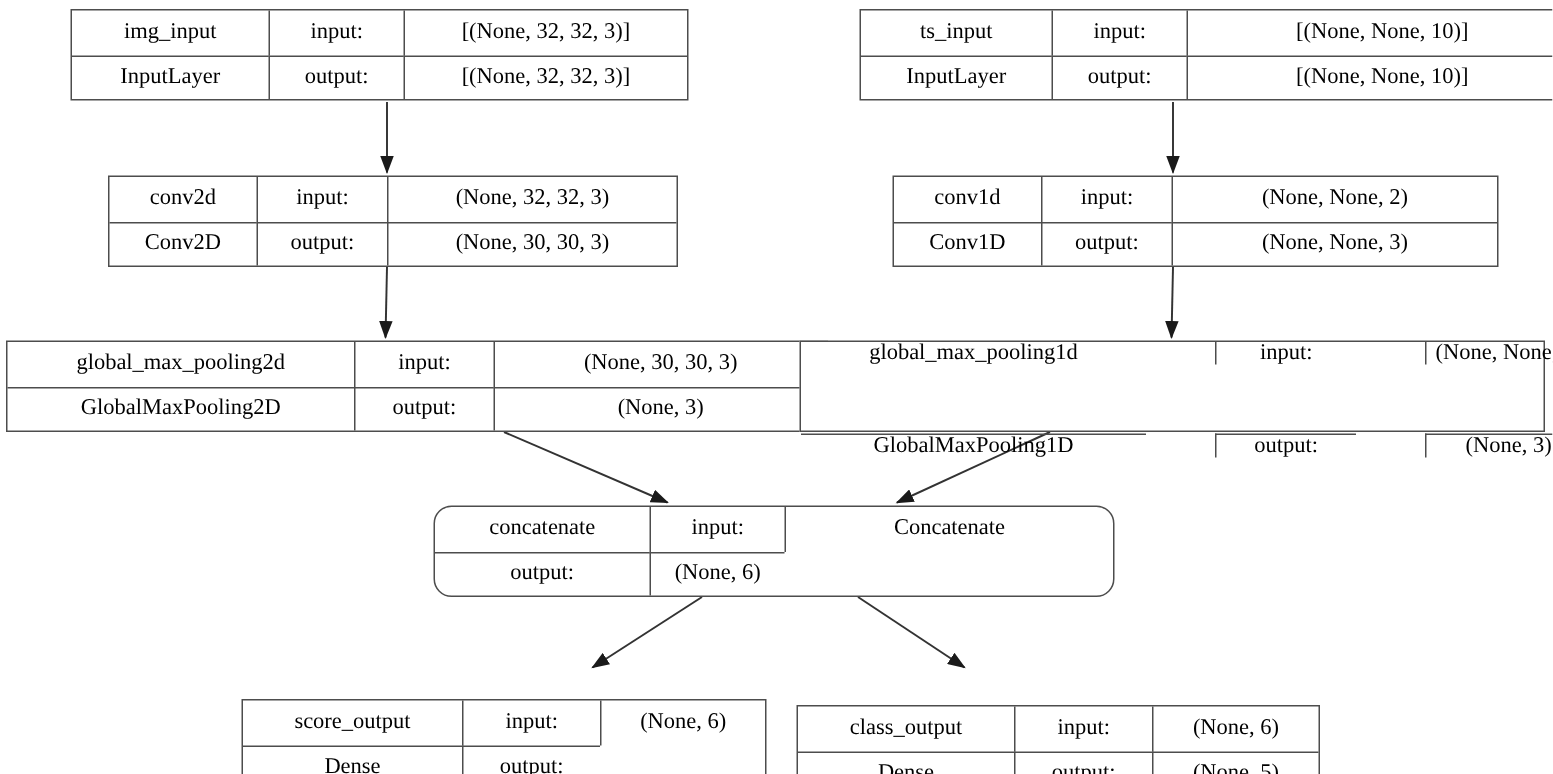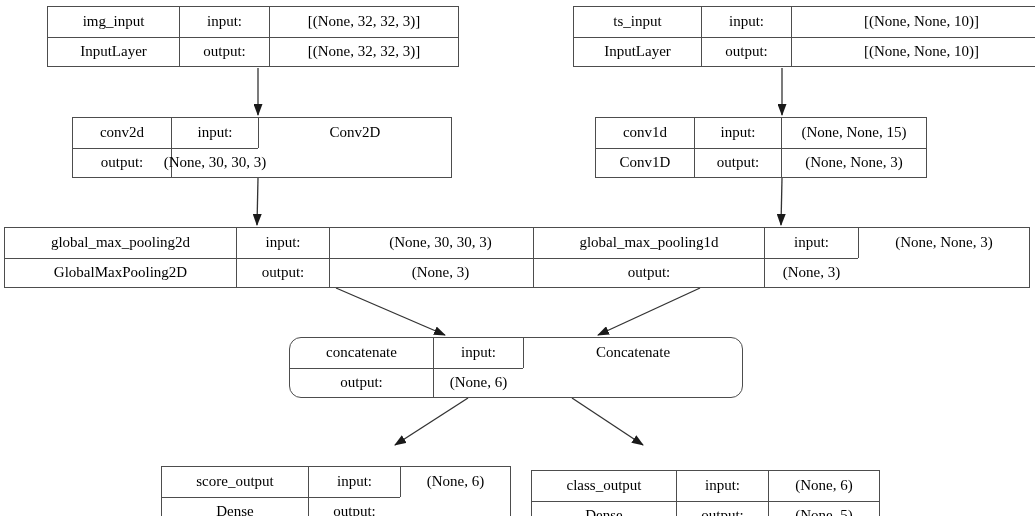--- a/index.html
+++ b/index.html
@@ -38,23 +38,23 @@
     line-height: 1;
   }
   
   .cell:nth-child(-n+3) { border-top: none; }
   .cell:nth-child(3n+1) { border-left: none; }
 
   
   #n-img-input      { left: 47px;  top: 6px;   width: 412px; grid-template-columns: 131px 90px 1fr; }
   #n-ts-input       { left: 573px; top: 6px;   width: 479px; grid-template-columns: 127px 90px 1fr; }
   #n-conv2d         { left: 72px;  top: 117px; width: 380px; grid-template-columns: 98px  87px 1fr; text-align: center; }
-  #n-conv1d         { left: 595px; top: 117px; width: 332px; grid-template-columns: 98px  87px 1fr; }
+  #n-conv1d         { left: 595px; top: 117px; width: 404px; grid-template-columns: 98px  87px 1fr; }
   #n-gmp2d          { left: 4px;   top: 227px; width: 548px; grid-template-columns: 231px 93px 1fr; }
-  #n-gmp1d          { left: 533px; top: 227px; width: 497px; grid-template-columns: 230px 94px 1fr; }
+  #n-gmp1d          { left: 533px; top: 227px; width: 497px; grid-template-columns: 230px 94px 1fr; gap: 46px; }
   #n-concatenate    { left: 289px; top: 337px; width: 454px; grid-template-columns: 143px 90px 1fr; border-radius: 12px; }
   #n-score-output   { left: 161px; top: 466px; width: 350px; grid-template-columns: 146px 92px 1fr; }
   #n-class-output   { left: 531px; top: 470px; width: 349px; grid-template-columns: 144px 92px 1fr; }
 
   #edges {
     position: absolute;
     left: 0;
     top: 0;
     pointer-events: none;
   }
@@ -98,47 +98,49 @@
     <div class="cell">input:</div>
     <div class="cell">[(None, None, 10)]</div>
     <div class="cell">InputLayer</div>
     <div class="cell">output:</div>
     <div class="cell">[(None, None, 10)]</div>
   </div>
 
   <div class="node" id="n-conv2d">
     <div class="cell">conv2d</div>
     <div class="cell">input:</div>
+    <div class="cell">(None, 32, 32, 3)</div>
     <div class="cell">Conv2D</div>
     <div class="cell">output:</div>
     <div class="cell">(None, 30, 30, 3)</div>
   </div>
 
   <div class="node" id="n-conv1d">
     <div class="cell">conv1d</div>
     <div class="cell">input:</div>
-    <div class="cell">(None, None, 15)</div>
+    <div class="cell">(None, None, 2)</div>
     <div class="cell">Conv1D</div>
     <div class="cell">output:</div>
     <div class="cell">(None, None, 3)</div>
   </div>
 
   <div class="node" id="n-gmp2d">
     <div class="cell">global_max_pooling2d</div>
     <div class="cell">input:</div>
     <div class="cell">(None, 30, 30, 3)</div>
     <div class="cell">GlobalMaxPooling2D</div>
     <div class="cell">output:</div>
     <div class="cell">(None, 3)</div>
   </div>
 
   <div class="node" id="n-gmp1d">
     <div class="cell">global_max_pooling1d</div>
     <div class="cell">input:</div>
     <div class="cell">(None, None, 3)</div>
+    <div class="cell">GlobalMaxPooling1D</div>
     <div class="cell">output:</div>
     <div class="cell">(None, 3)</div>
   </div>
 
   <div class="node" id="n-concatenate">
     <div class="cell">concatenate</div>
     <div class="cell">input:</div>
     <div class="cell">Concatenate</div>
     <div class="cell">output:</div>
     <div class="cell">(None, 6)</div>

